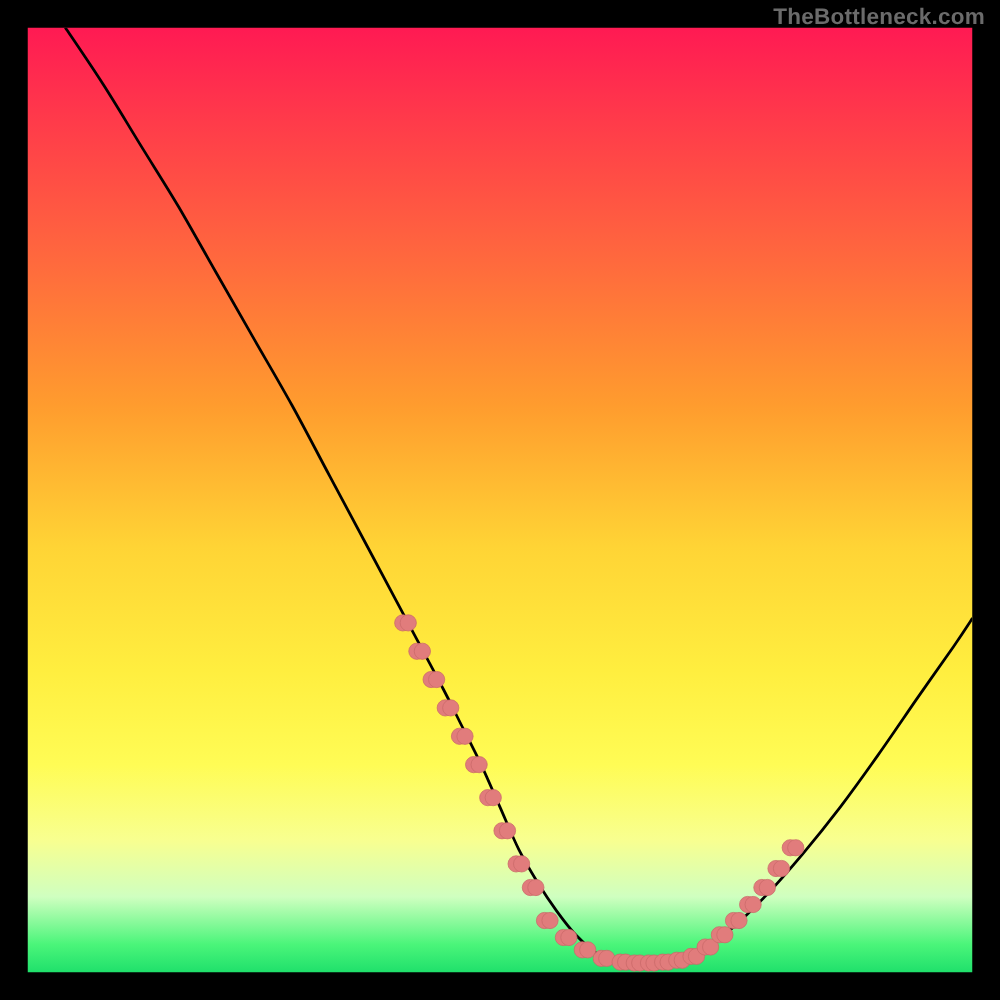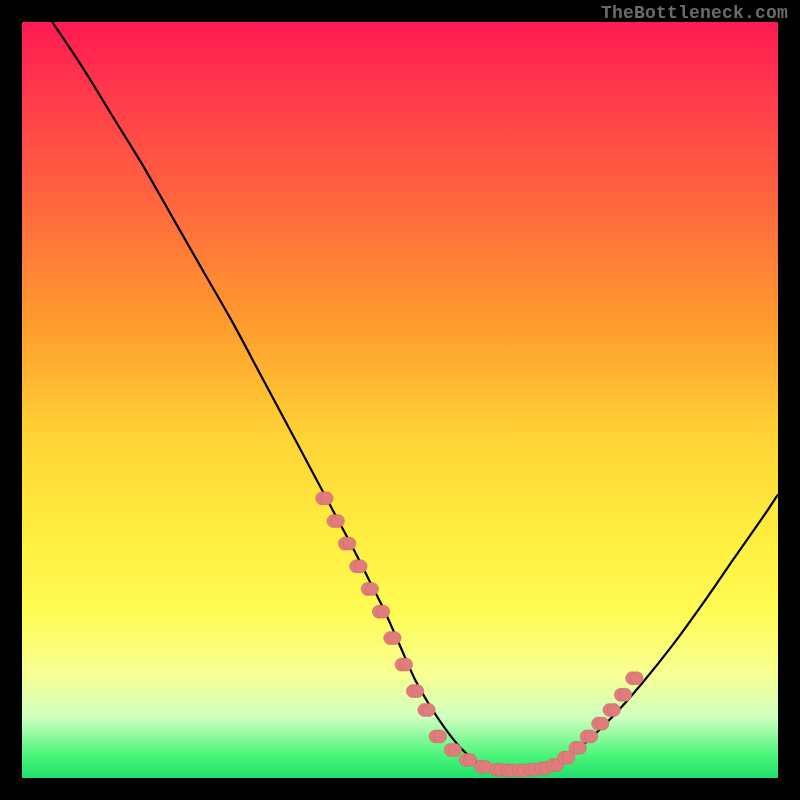--- a/index.html
+++ b/index.html
@@ -52,21 +52,21 @@
     position: absolute;
     left: 0;
     top: 0;
     width: 100%;
     height: 100%;
   }
   .watermark {
     position: absolute;
     top: 3px;
     right: 12px;
-    font-family: Liberation Mono, monospace;
+    font-family: Liberation Sans, sans-serif;
     font-size: 18px;
     font-weight: 600;
     color: #6b6b6b;
     letter-spacing: 0.2px;
     user-select: none;
   }
   .curve {
     fill: none;
     stroke: #000;
     stroke-width: 2.2;

